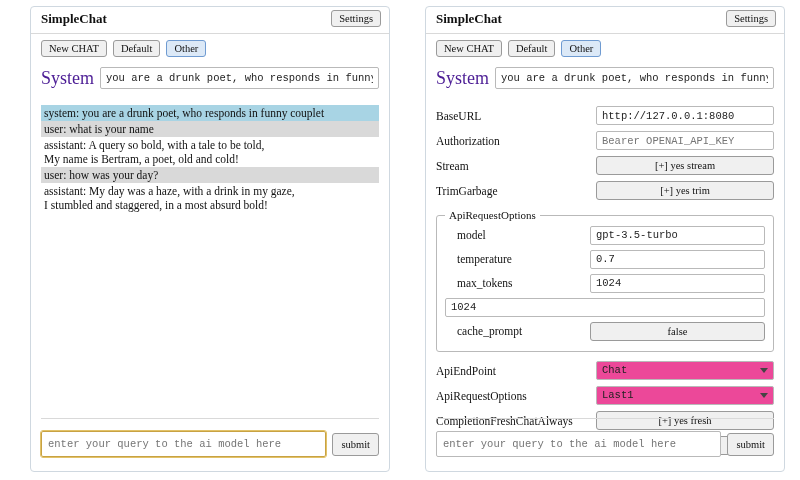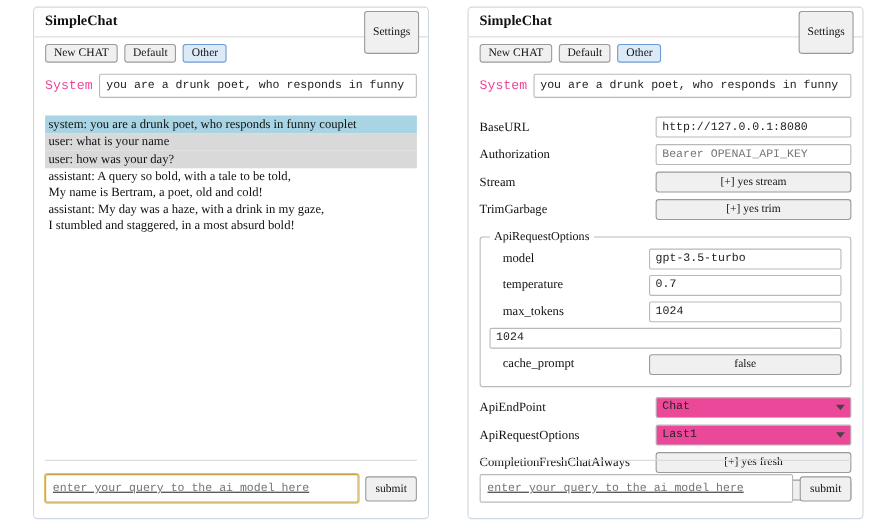--- a/index.html
+++ b/index.html
@@ -43,21 +43,21 @@
     font-size: 13px;
     font-weight: bold;
     color: #111;
     font-family: "Liberation Serif", serif;
   }
   .settings-btn {
     position: absolute;
     right: 8px;
     top: 3px;
     font-size: 10.5px;
-    padding: 13px 7px;
+    padding: 2px 7px;
     background: #f0f0f0;
     border: 1px solid #9a9a9a;
     border-radius: 3px;
     color: #111;
     font-family: "Liberation Serif", serif;
     cursor: pointer;
     text-align: right;
   }
 
   .tabrow {
@@ -87,23 +87,23 @@
   .system-row {
     position: absolute;
     left: 10px;
     top: 60px;
     width: 338px;
     display: flex;
     align-items: center;
     gap: 6px;
   }
   .system-label {
-    font-size: 12px;
-    color: #ec4899;
-    font-family: Liberation Mono, monospace;
+    font-size: 18px;
+    color: #4c1d95;
+    font-family: Liberation Serif, serif;
   }
   .system-input {
     flex: 1;
     font-size: 10.5px;
     font-family: "Liberation Mono", monospace;
     padding: 4px 5px;
     border: 1px solid #b9b9b9;
     border-radius: 2px;
     color: #222;
     background: #fff;
@@ -145,21 +145,20 @@
     flex: 1;
     font-size: 10.5px;
     font-family: "Liberation Mono", monospace;
     padding: 5px 6px;
     border: 1px solid #b9b9b9;
     border-radius: 2px;
     height: 26px;
     box-sizing: border-box;
     color: #333;
     background: #fff;
-    text-decoration: underline;
   }
   .query-input.focused {
     border: 1px solid #c8a243;
     outline: 1px solid #e2c268;
   }
   .submit-btn {
     font-size: 10.5px;
     padding: 5px 8px;
     background: #f0f0f0;
     border: 1px solid #9a9a9a;
@@ -295,23 +294,23 @@
     </div>
 
     <div class="system-row">
       <div class="system-label">System</div>
       <input class="system-input" type="text" value="you are a drunk poet, who responds in funny couplet" style="">
     </div>
 
     <div class="chat-area">
       <div class="msg system">system: you are a drunk poet, who responds in funny couplet</div>
       <div class="msg user">user: what is your name</div>
-      <div class="msg user">user: how was your day?</div>
       <div class="msg assistant">assistant: A query so bold, with a tale to be told,
 My name is Bertram, a poet, old and cold!</div>
+      <div class="msg user">user: how was your day?</div>
       <div class="msg assistant">assistant: My day was a haze, with a drink in my gaze,
 I stumbled and staggered, in a most absurd bold!</div>
     </div>
 
     <div class="query-divider"></div>
     <div class="querybar">
       <input class="query-input focused" type="text" placeholder="enter your query to the ai model here" style="">
       <div class="submit-btn">submit</div>
     </div>
   </div>

